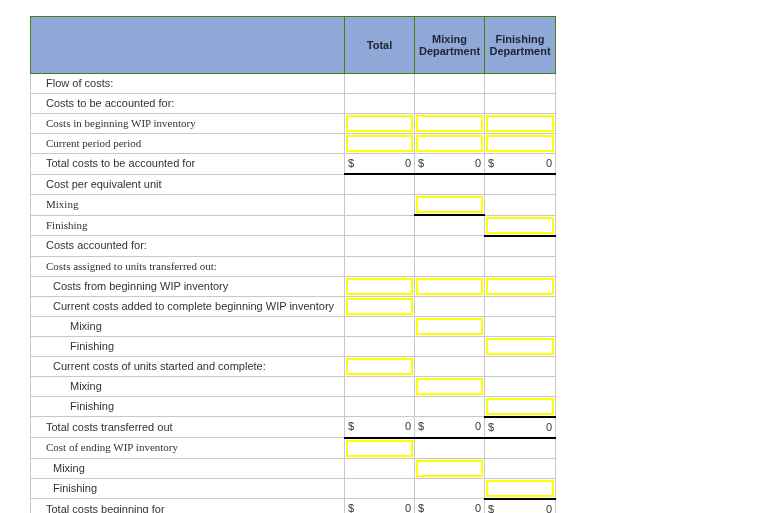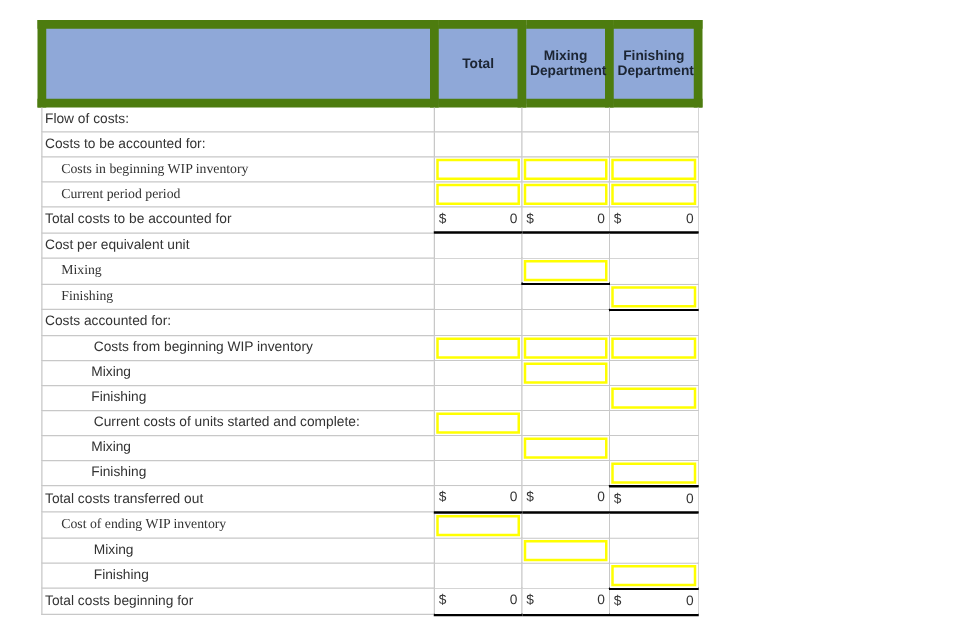--- a/index.html
+++ b/index.html
@@ -28,21 +28,21 @@
   }
 
   table.cost-table col.c-label  { width: 314px; }
   table.cost-table col.c-total  { width: 70px;  }
   table.cost-table col.c-mix    { width: 70px;  }
   table.cost-table col.c-fin    { width: 71px;  }
 
   
   thead th {
     background: #8fa8d8;
-    border: 7px solid #4d7c0f;
+    border: 1px solid #4d7c0f;
     color: #1c2533;
     font-weight: bold;
     font-size: 11px;
     text-align: center;
     vertical-align: middle;
     height: 32px;
     padding: 12px 3px;
     line-height: 12px;
   }
   thead th.blank-head { background: #8fa8d8; }
@@ -57,23 +57,23 @@
     line-height: 13px;
     background: #ffffff;
   }
 
   td.label {
     padding-left: 3px;
     white-space: nowrap;
     overflow: hidden;
     text-align: left;
   }
-  td.label.ind0 { padding-left: 2px;  }
+  td.label.ind0 { padding-left: 15px;  }
   td.label.ind1 { padding-left: 15px; font-family: Liberation Serif, serif; }
-  td.label.ind2 { padding-left: 41px; margin-top: 24px; }
+  td.label.ind2 { padding-left: 22px; margin-top: 24px; }
   td.label.ind3 { padding-left: 39px; }
 
   td.val {
     position: relative;
     text-align: right;
     padding: 0 3px 0 3px;
   }
 
   
   .money {
@@ -209,30 +209,44 @@
             <span class="entry"></span>
           </td>
         </tr>
         <tr>
           <td class="label ind0">Costs accounted for:</td>
           <td class="val plain"></td>
           <td class="val plain"></td>
           <td class="val plain"></td>
         </tr>
         <tr>
+          <td class="label ind1">Costs assigned to units transferred out:</td>
+          <td class="val plain"></td>
+          <td class="val plain"></td>
+          <td class="val plain"></td>
+        </tr>
+        <tr>
           <td class="label ind2">Costs from beginning WIP inventory</td>
           <td class="val">
             <span class="entry"></span>
           </td>
           <td class="val">
             <span class="entry"></span>
           </td>
           <td class="val">
             <span class="entry"></span>
           </td>
+        </tr>
+        <tr>
+          <td class="label ind2">Current costs added to complete beginning WIP inventory</td>
+          <td class="val">
+            <span class="entry"></span>
+          </td>
+          <td class="val plain"></td>
+          <td class="val plain"></td>
         </tr>
         <tr>
           <td class="label ind3">Mixing</td>
           <td class="val plain"></td>
           <td class="val">
             <span class="entry"></span>
           </td>
           <td class="val plain"></td>
         </tr>
         <tr>

